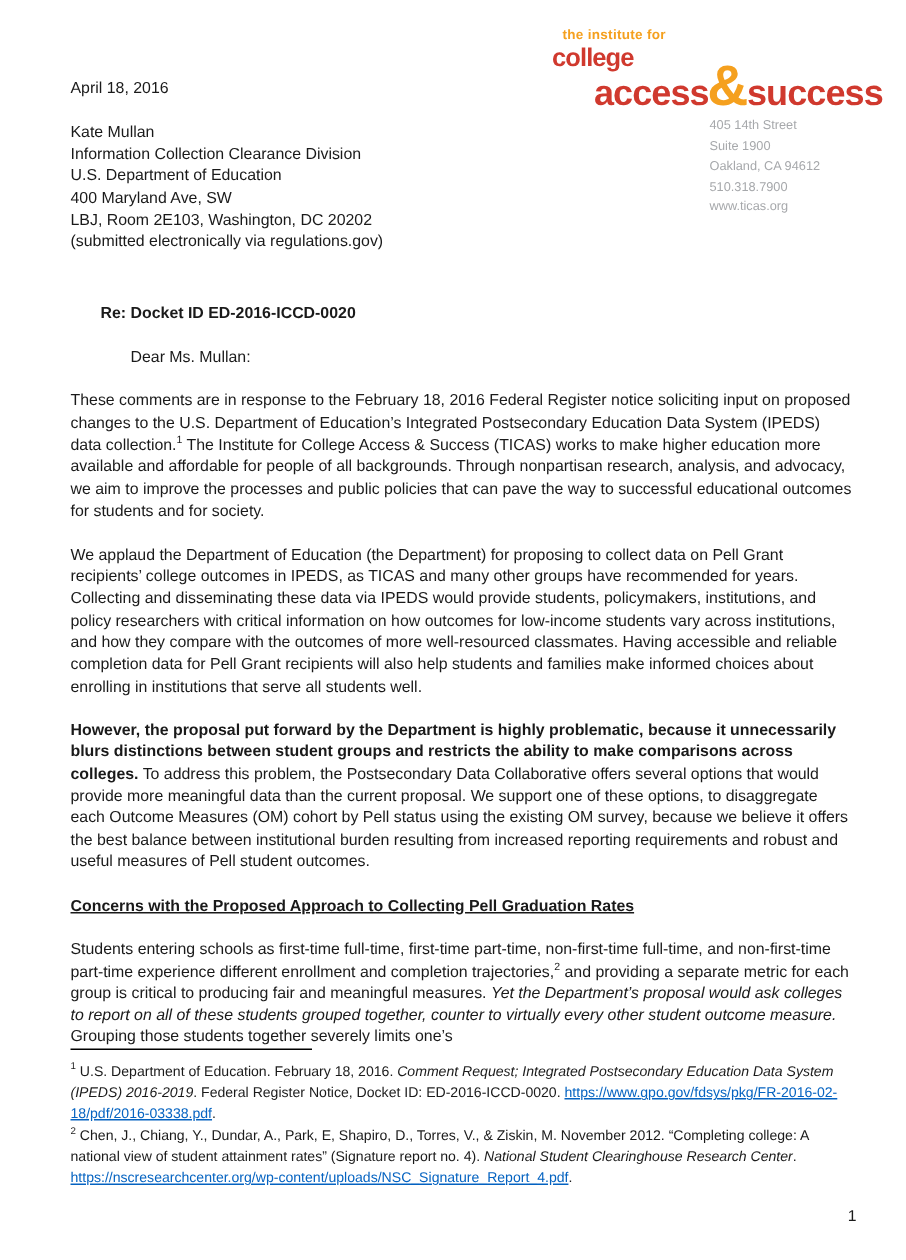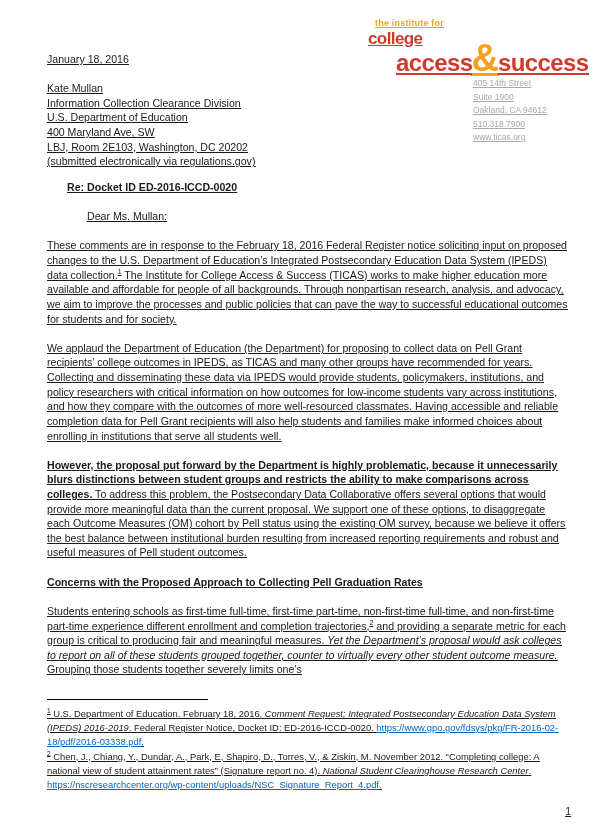--- a/index.html
+++ b/index.html
@@ -1,15 +1,15 @@
 <!DOCTYPE html>
 <html style="--brand-red: #d0392e; --brand-orange: #f5a01e; --link-blue: #0563c1; --address-gray: #a6a8ab;"><head>
 <meta charset="utf-8">
 <style>
-  * { margin:0; padding:0; box-sizing:border-box;text-decoration:underline; }
+  * { margin:0; padding:0; box-sizing:border-box; }
   html,body { background:#ffffff; }
   body { font-family:"Liberation Sans", sans-serif; color:#1a1a1a; }
   .page {
     position:relative; width:604px; height:840px; background:#fff;
     overflow:hidden; margin:0 auto;
   }
 
   
   .logo { position:absolute; left:368px; top:19px; font-weight:bold; line-height:1; }
   .logo-tagline { color:var(--brand-orange); font-size:9px; margin-left:7px; margin-bottom:2px; letter-spacing:0.2px; }
@@ -17,21 +17,21 @@
   .logo-row { display:flex; align-items:baseline; margin-left:28px; margin-top:-1px; height:26px; }
   .logo-access, .logo-success { color:var(--brand-red); font-size:24px; letter-spacing:-0.6px; }
   .logo-amp { color:var(--brand-orange); font-size:38px; line-height:24px; margin:0 -1px; }
 
   .org-address { position:absolute; left:473px; top:77px; color:var(--address-gray); font-size:8.5px; line-height:13.5px; }
 
   
   .content { position:absolute; left:47px; top:0; width:521px; padding-top:52px;
              font-size:10.6px; line-height:14.63px; }
   .date { margin-bottom:14.6px; }
-  .recipient { margin-bottom:11px; }
+  .recipient { margin-bottom:33px; }
   .re-line { font-weight:bold; margin-bottom:14.6px;padding-left:20px; }
   .salutation { margin-bottom:14.6px;padding-left:40px; }
   .para { margin-bottom:14.6px; }
   .section-heading { font-weight:bold; text-decoration:underline; margin-bottom:14.6px; }
 
   .b { font-weight:bold; }
   .i { font-style:italic; }
   .sup { vertical-align:super; font-size:7px; line-height:0; }
   .link { color:var(--link-blue); text-decoration:underline; cursor:pointer; }
 
@@ -60,21 +60,21 @@
 
   <div class="org-address">
     <div>405 14th Street</div>
     <div>Suite 1900</div>
     <div>Oakland, CA 94612</div>
     <div>510.318.7900</div>
     <div>www.ticas.org</div>
   </div>
 
   <div class="content">
-    <div class="date">January 18, 2016</div>
+    <div class="date">April 18, 2016</div>
 
     <div class="recipient">
       <div>Kate Mullan</div>
       <div>Information Collection Clearance Division</div>
       <div>U.S. Department of Education</div>
       <div>400 Maryland Ave, SW</div>
       <div>LBJ, Room 2E103, Washington, DC 20202</div>
       <div>(submitted electronically via regulations.gov)</div>
     </div>
 

